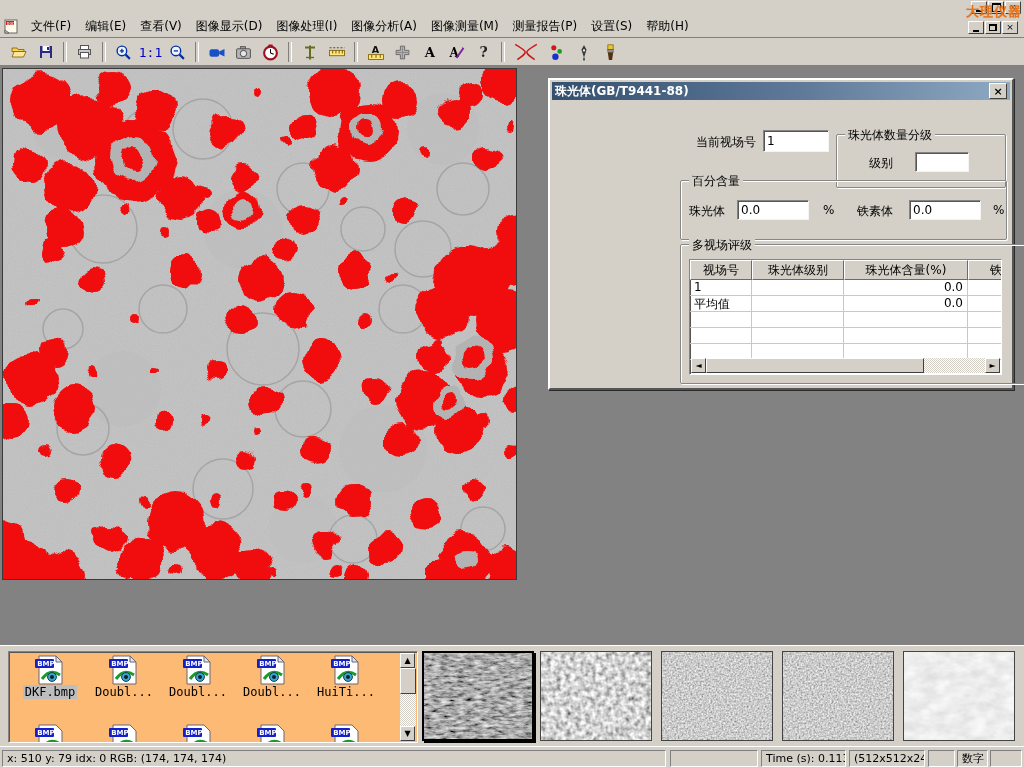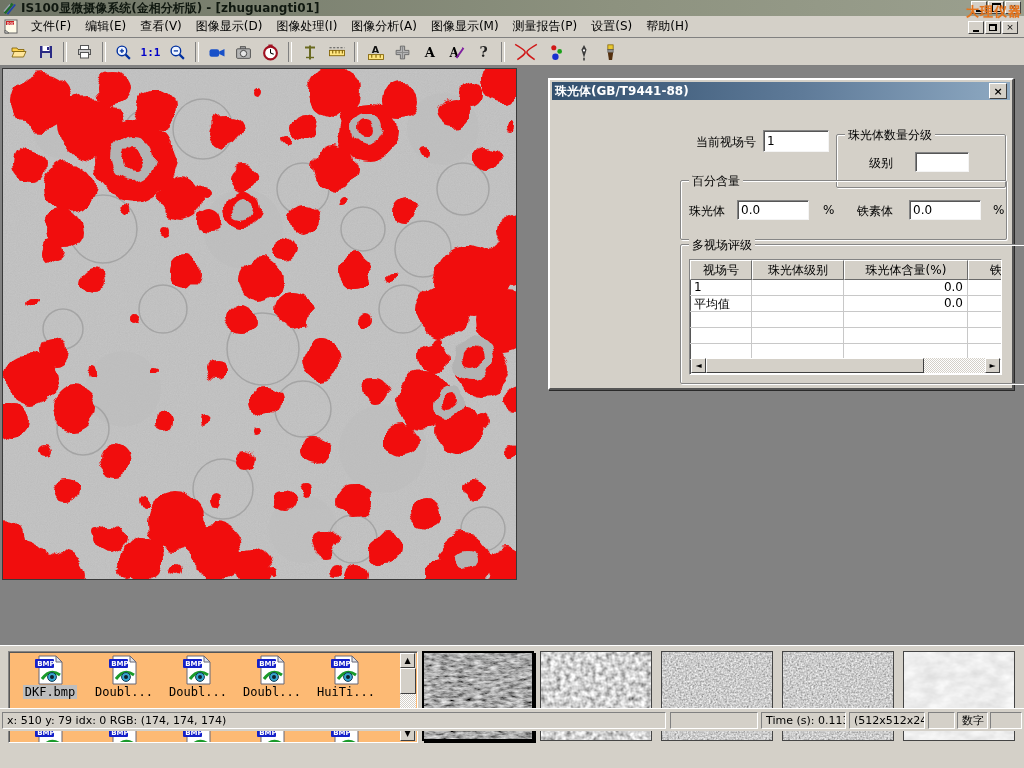--- a/index.html
+++ b/index.html
@@ -21,21 +21,21 @@
     pointer-events:none;letter-spacing:1px;text-shadow:0 0 1px rgba(228,115,28,.6);}
   
   .menubar{position:absolute;left:0;top:16px;width:1024px;height:22px;background:#d4d0c8;
     border-bottom:1px solid #808080;display:flex;align-items:center;padding-left:3px;box-sizing:border-box;}
   .menu-item{padding:2px 7px;white-space:nowrap;}
   
   .toolbar{position:absolute;left:0;top:39px;width:1024px;height:27px;background:#d4d0c8;
     border-bottom:1px solid #808080;display:flex;align-items:center;padding-left:5px;box-sizing:border-box;}
   .tbtn{width:27px;height:24px;display:flex;align-items:center;justify-content:center;}
   .tsep{width:2px;height:20px;border-left:1px solid #808080;border-right:1px solid #fff;margin:0 4px;}
-  .one2one{color:#0000c8;font-weight:bold;font-size:11px;font-family:"DejaVu Sans Mono",monospace;}
+  .one2one{color:#0000c8;font-weight:normal;font-size:13px;font-family:"DejaVu Sans Mono",monospace;}
   
   .client{position:absolute;left:0;top:66px;width:1024px;height:579px;background:#828282;}
   .micro{position:absolute;left:2px;top:2px;width:513px;height:510px;border:1px solid #3a3a3a;box-sizing:content-box;}
   
   .dialog{position:absolute;left:548px;top:12px;width:466px;height:312px;background:#d4d0c8;
     border:2px solid;border-color:#ffffff #565656 #565656 #ffffff;box-shadow:1px 1px 0 #2a2a2a;box-sizing:border-box;}
   .dlg-title{position:absolute;left:2px;top:2px;right:2px;height:18px;
     background:linear-gradient(90deg,#33506e,#5f7b99 55%,#8ea9c2);color:#fff;font-weight:bold;
     display:flex;align-items:center;padding:0 3px;box-sizing:border-box;}
   .dlg-close{margin-left:auto;width:16px;height:14px;background:#d4d0c8;border:1px solid;
@@ -75,21 +75,21 @@
   .fcell{position:absolute;width:74px;text-align:center;}
   .fcell svg{display:block;margin:0 auto;}
   .fname{font-family:"DejaVu Sans Mono",monospace;font-size:12px;white-space:nowrap;display:inline-block;padding:0 2px;}
   .fname.sel{background:#bdbdbd;}
   .vscroll{position:absolute;right:1px;top:1px;bottom:1px;width:16px;background:#d4d0c8;display:flex;flex-direction:column;}
   .vscroll .strack{background:repeating-conic-gradient(#fff 0 25%,#d4d0c8 0 50%) 0 0/2px 2px;flex:1;}
   .thumb{position:absolute;top:5px;width:112px;height:90px;border:1px solid #444;box-sizing:border-box;}
   .thumb.sel{border:2px solid #000;box-shadow:2px 2px 0 #000;}
   .thumb svg{display:block;width:100%;height:100%;}
   
-  .status{position:absolute;left:0;top:708px;width:1024px;height:22px;background:#d4d0c8;border-top:1px solid #fff;}
+  .status{position:absolute;left:0;top:746px;width:1024px;height:22px;background:#d4d0c8;border-top:1px solid #fff;}
   .spanel{position:absolute;top:3px;height:17px;border:1px solid;border-color:#808080 #fff #fff #808080;
     font-size:11px;line-height:15px;padding:0 4px;box-sizing:border-box;white-space:nowrap;overflow:hidden;}
   .defs-holder{position:absolute;width:0;height:0;overflow:hidden;}
 </style>
 </head>
 <body>
 
 <div id="screen">
 
   <svg class="defs-holder" aria-hidden="true">
@@ -144,28 +144,20 @@
           <feComponentTransfer>
             <feFuncR type="linear" slope="0.45" intercept="0.62"></feFuncR>
             <feFuncG type="linear" slope="0.45" intercept="0.62"></feFuncG>
             <feFuncB type="linear" slope="0.45" intercept="0.62"></feFuncB>
             <feFuncA type="linear" slope="0" intercept="1"></feFuncA>
           </feComponentTransfer>
         </filter>
     </defs>
   </svg>
 
-  <div class="titlebar">
-    <svg width="16" height="14" viewBox="0 0 16 16">
-      <path d="M2,14 L11,3" stroke="#1d6b2a" stroke-width="3" fill="none"></path>
-      <path d="M5,15 L14,4" stroke="#2244aa" stroke-width="2" fill="none"></path>
-      <path d="M1,12 L8,4" stroke="#9aa5b0" stroke-width="1.4" fill="none"></path>
-    </svg>
-    <span class="ttext">IS100显微摄像系统(金相分析版) - [zhuguangti01]</span>
-  </div>
   <div class="winbtns" style="right:3px;top:1px;">
     <div class="wb">
         <span class="ic-min"></span>
       </div>
     <div class="wb">
         <span class="ic-max"></span>
       </div>
     <div class="wb">×</div>
   </div>
   <div class="watermark">大理仪器</div>
@@ -176,21 +168,21 @@
       <rect x="3" y="3" width="8" height="4" fill="#cc2222"></rect>
       <text x="4" y="6.5" font-size="4" fill="#fff" font-family="DejaVu Sans Mono,monospace">DOC</text>
       <path d="M2,12 l4,3 h-4 z" fill="#ddd" stroke="#666"></path>
     </svg>
     <span class="menu-item">文件(F)</span>
     <span class="menu-item">编辑(E)</span>
     <span class="menu-item">查看(V)</span>
     <span class="menu-item">图像显示(D)</span>
     <span class="menu-item">图像处理(I)</span>
     <span class="menu-item">图像分析(A)</span>
-    <span class="menu-item">图像显示(M)</span>
+    <span class="menu-item">图像测量(M)</span>
     <span class="menu-item">测量报告(P)</span>
     <span class="menu-item">设置(S)</span>
     <span class="menu-item">帮助(H)</span>
   </div>
   <div class="winbtns" style="right:6px;top:21px;">
     <div class="wb">
         <span class="ic-min"></span>
       </div>
     <div class="wb">
         <span class="ic-restore">

